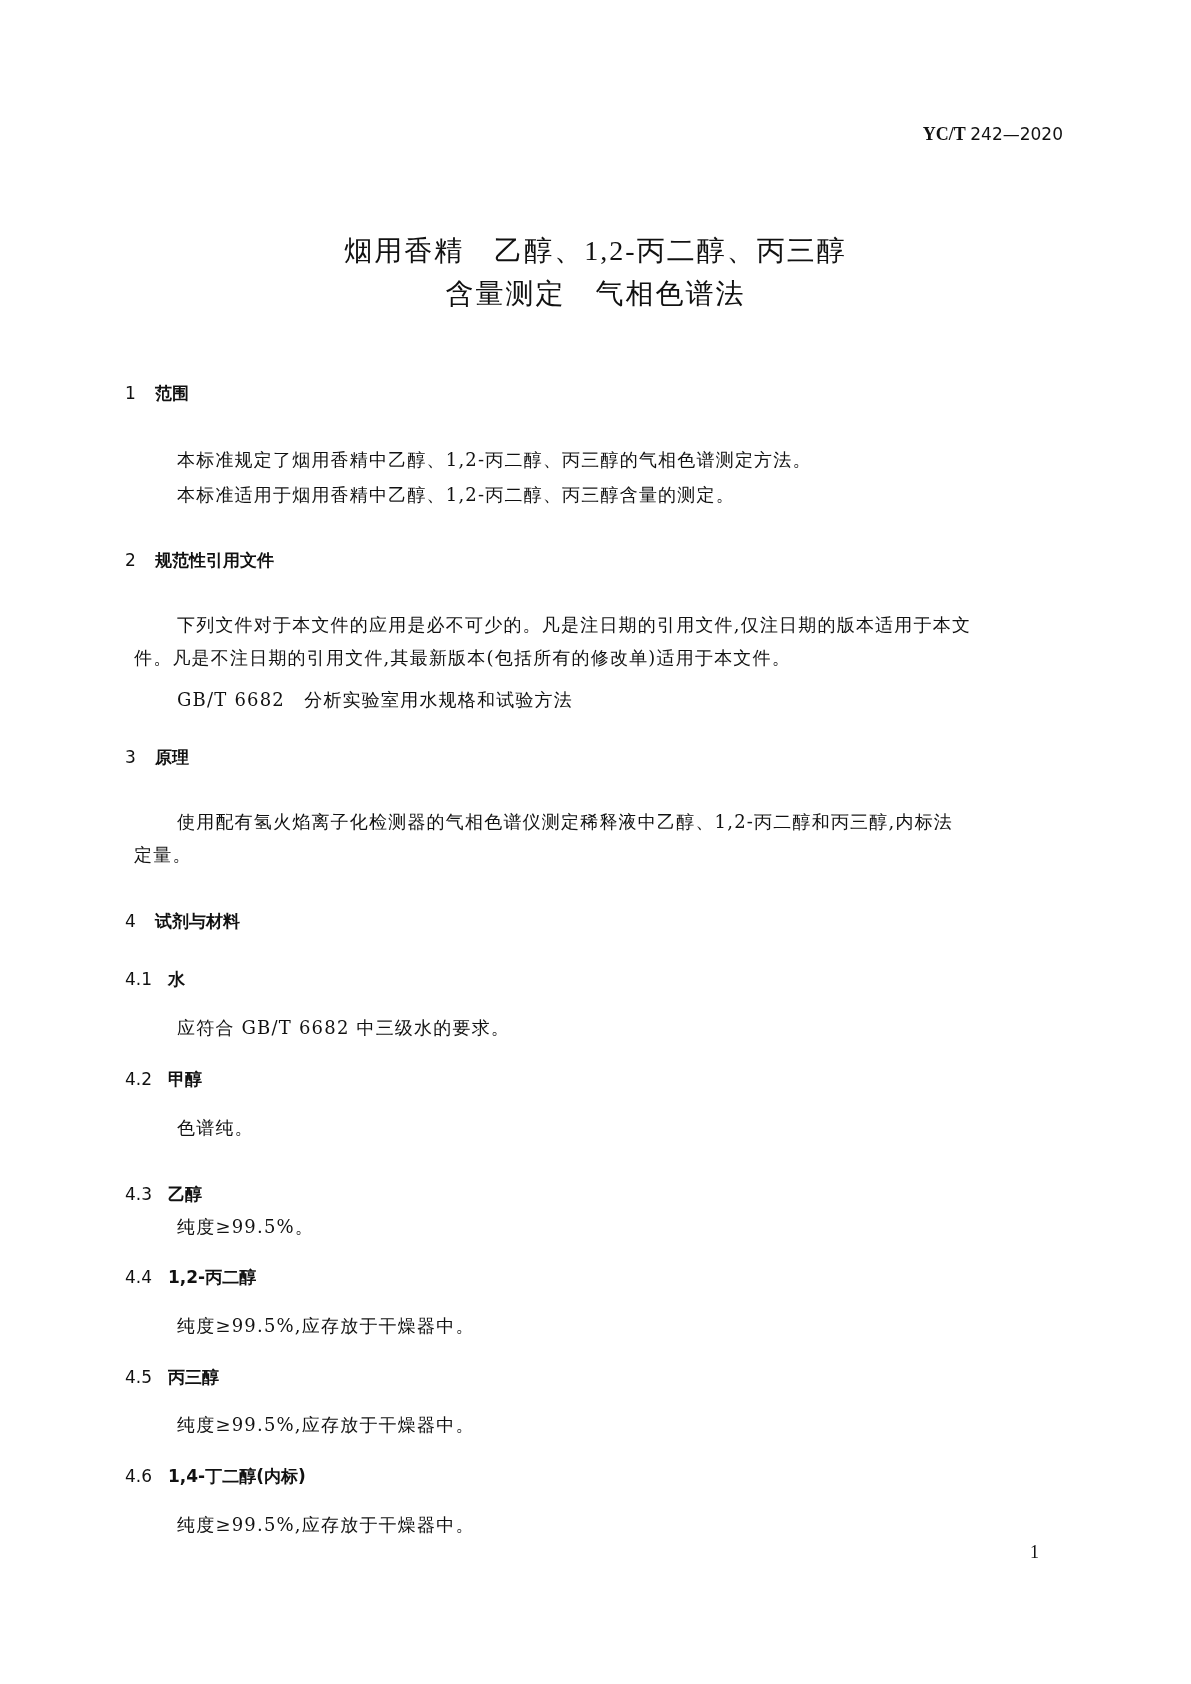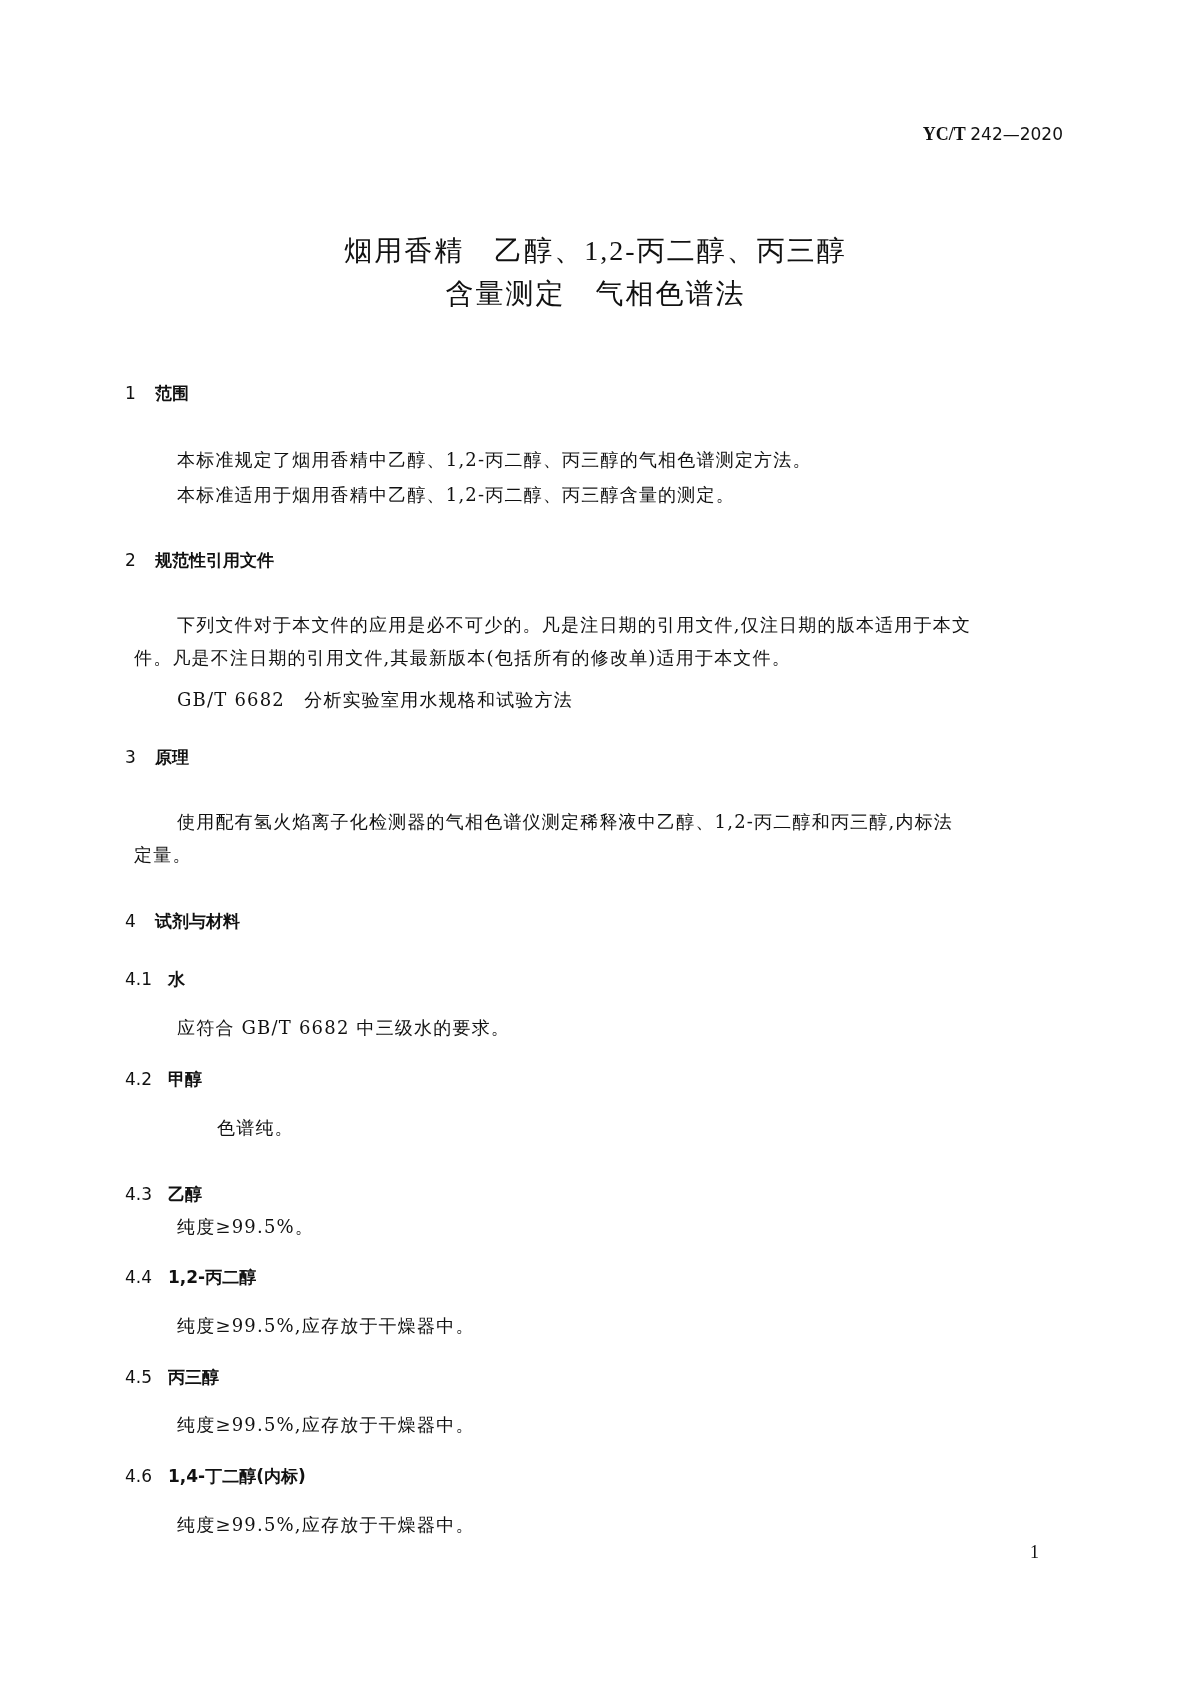--- a/index.html
+++ b/index.html
@@ -52,21 +52,21 @@
 </div>
 
 <div class="abs sec l2" style="top:968px;">
   <span class="n">4.1</span><span>水</span>
 </div>
 <div class="abs body ind" style="top:1016px;">应符合 GB/T 6682 中三级水的要求。</div>
 
 <div class="abs sec l2" style="top:1068px;">
   <span class="n">4.2</span><span>甲醇</span>
 </div>
-<div class="abs body ind" style="top:1116px;margin-left:40px;">色谱纯。</div>
+<div class="abs body ind" style="top:1116px;">色谱纯。</div>
 
 <div class="abs sec l2" style="top:1167px;margin-top:16px;">
   <span class="n">4.3</span><span>乙醇</span>
 </div>
 <div class="abs body ind" style="top:1215px;">纯度≥99.5%。</div>
 
 <div class="abs sec l2" style="top:1266px;">
   <span class="n">4.4</span><span>1,2-丙二醇</span>
 </div>
 <div class="abs body ind" style="top:1314px;">纯度≥99.5%,应存放于干燥器中。</div>

